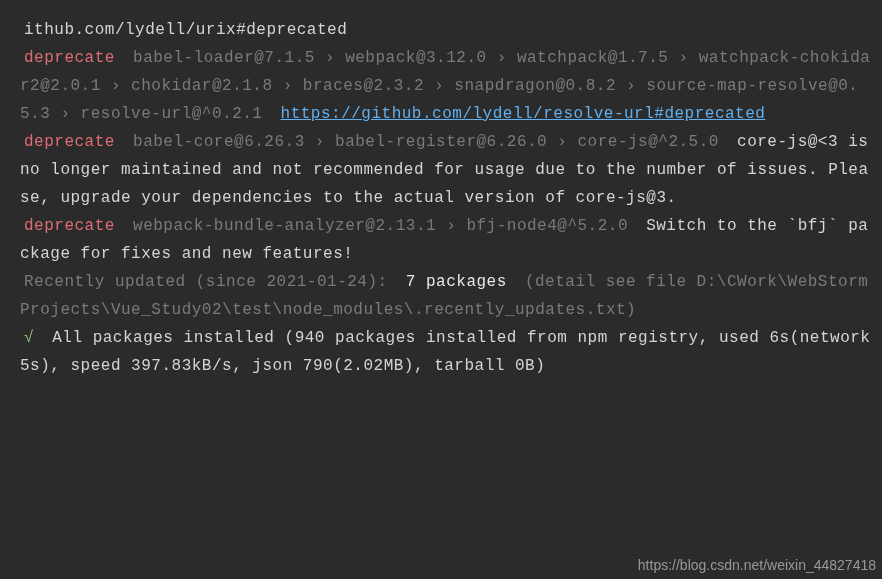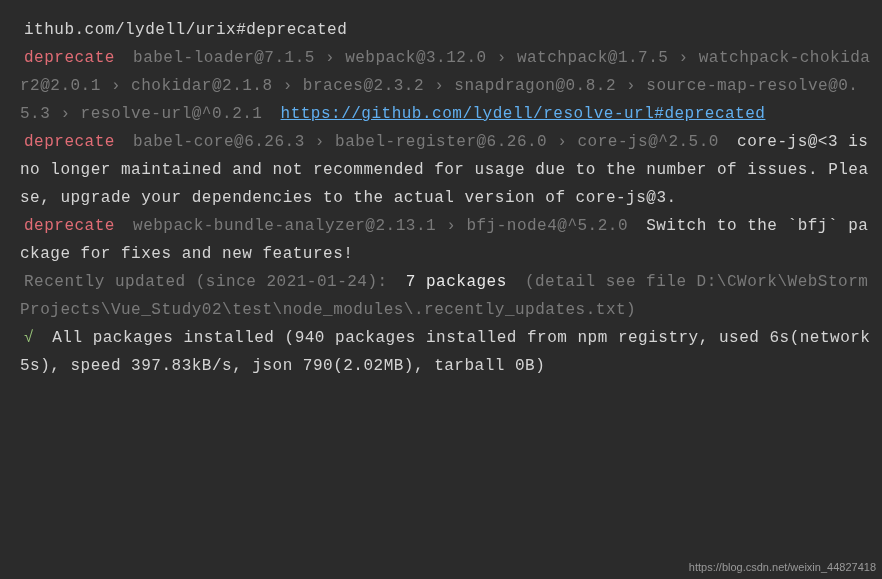--- a/index.html
+++ b/index.html
@@ -23,21 +23,21 @@
   .red { color: #e06c75; }
   .gray { color: #7a7a7a; }
   .white { color: #d4d4d4; }
   .link { color: #61afef; text-decoration: underline; }
   .check { color: #98c379; }
   .bold-white { color: #e8e8e8; }
   .watermark {
     position: absolute;
     bottom: 6px;
     right: 10px;
-    font-size: 11px;
+    font-size: 14px;
     color: #999;
     font-family: Arial, sans-serif;
     letter-spacing: 0;
   }
 </style>
 </head>
 <body>
 
 <div class="terminal"><span class="white">ithub.com/lydell/urix#deprecated</span>
 <span class="red">deprecate</span> <span class="gray">babel-loader@7.1.5 › webpack@3.12.0 › watchpack@1.7.5 › watchpack-chokidar2@2.0.1 › chokidar@2.1.8 › braces@2.3.2 › snapdragon@0.8.2 › source-map-resolve@0.5.3 › resolve-url@^0.2.1</span> <span class="link">https://github.com/lydell/resolve-url#deprecated</span>

